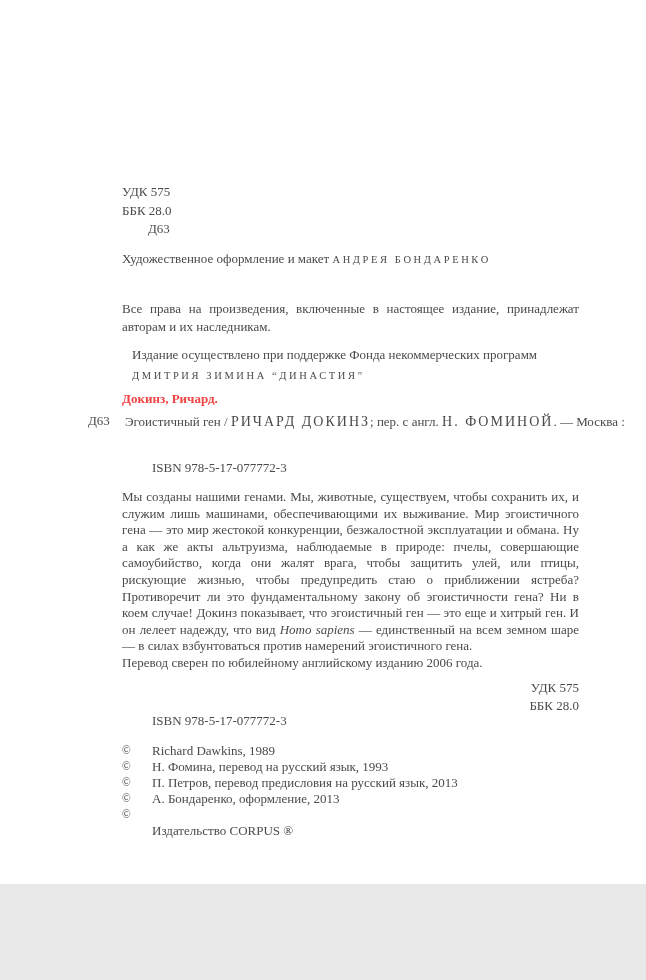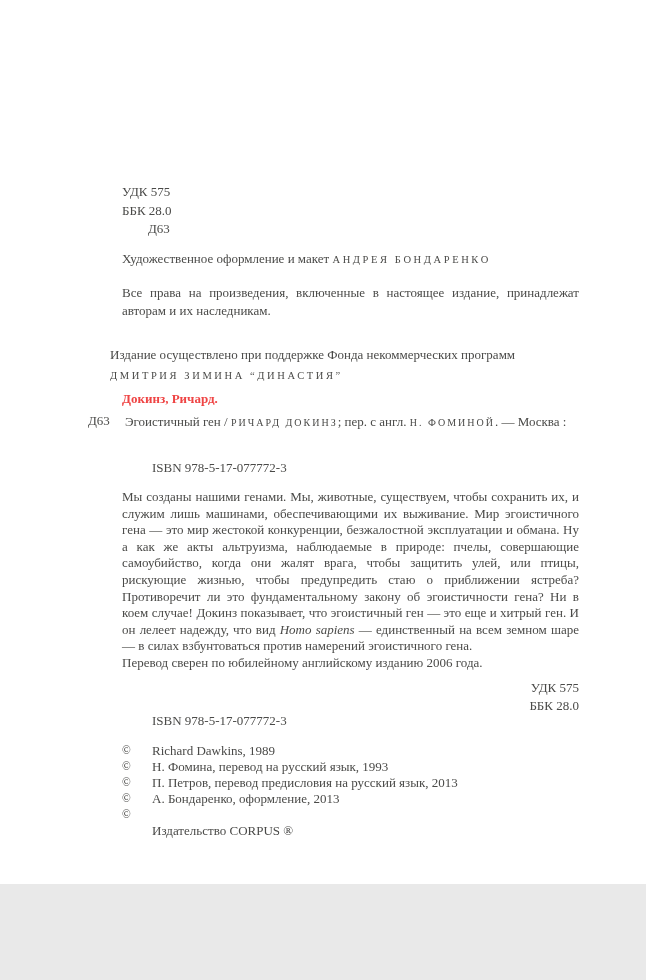--- a/index.html
+++ b/index.html
@@ -11,41 +11,41 @@
     font-family: "Liberation Serif", "DejaVu Serif", serif;
     color: #4a4a48;
     font-size: 13px;
     overflow: hidden;
   }
   .abs { position: absolute; }
 
   
   .caps-sm {
     text-transform: uppercase;
-    font-size: 10px;
+    font-size: 14px;
     letter-spacing: 2px;
     margin-top: 40px;
   }
   .caps-md {
     text-transform: uppercase;
     font-size: 10.5px;
     letter-spacing: 2.6px;
   }
 
   #top-codes { left: 122px; top: 183px; line-height: 18.5px; }
   #top-codes .index-line { padding-left: 26px; }
 
   #design-credit { left: 122px; top: 251px; }
 
   #rights-note {
-    left: 122px; top: 284px; width: 457px;
+    left: 122px; top: 300px; width: 457px;
     text-align: justify; line-height: 18.3px;
   }
 
-  #sponsor-note { left: 110px; top: 345px; line-height: 20.5px; }
+  #sponsor-note { left: 132px; top: 345px; line-height: 20.5px; }
 
   #catalog-heading { left: 122px; top: 391px; font-weight: bold; color: #ef4444; }
 
   #catalog-index { left: 88px; top: 413px; }
   #catalog-entry { left: 125px; top: 413px; line-height: 18px; white-space: nowrap; }
 
   #isbn-top { left: 152px; top: 460px; }
 
   #annotation-block { left: 122px; top: 489px; width: 457px; line-height: 16.6px; }
   #annotation-block .annotation { text-align: justify; }

